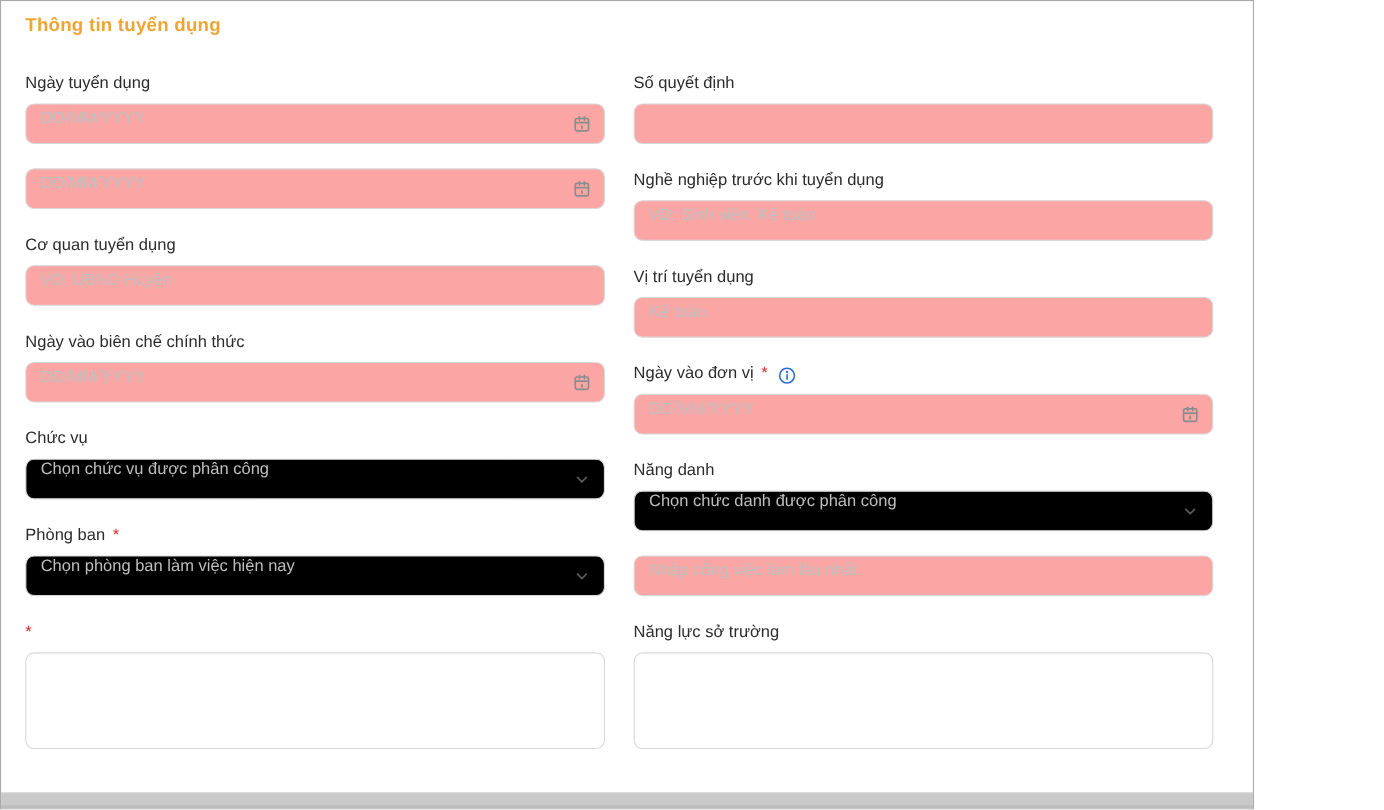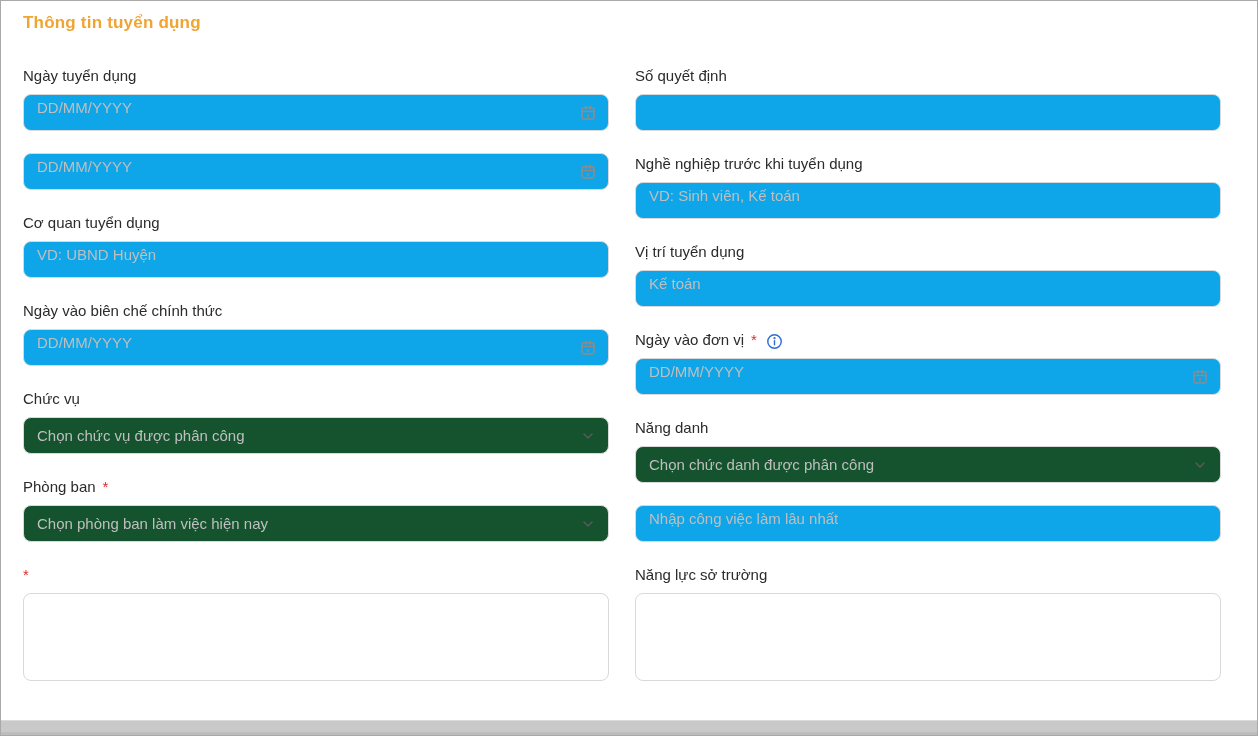--- a/index.html
+++ b/index.html
@@ -3,21 +3,21 @@
 <meta charset="utf-8">
 <style>
   * { box-sizing: border-box; margin: 0; padding: 0; }
   html, body { width: 1258px; height: 736px; overflow: hidden; }
   body {
     font-family: "Liberation Sans", "DejaVu Sans", sans-serif;
     background: #fff;
   }
   .window {
     position: relative;
-    width: 1258px;
+    width: 1140px;
     height: 736px;
     background: #ffffff;
     border: 1px solid #a9a9a9;
   }
   .content {
     padding: 12px 36px 0 22px;
   }
   .form-title {
     font-size: 17px;
     font-weight: bold;
@@ -46,43 +46,42 @@
   .text-input {
     width: 100%;
     height: 37px;
     border: 1px solid #d9d9d9;
     border-radius: 8px;
     padding: 0 38px 10px 13px;
     font-size: 15px;
     color: #2b2b2b;
     font-family: "Liberation Sans", "DejaVu Sans", sans-serif;
     outline: none;
-    background: #0ea5e9;
+    background: #fca5a5;
   }
   .text-input.plain { padding-right: 13px; }
   .text-input::placeholder { color: #bfbfbf; opacity: 1; }
   .trail-icon {
     position: absolute;
     right: 12px;
     top: 50%;
     transform: translateY(-50%);
     display: inline-flex;
     align-items: center;
     cursor: pointer;
   }
   .select-box {
     position: relative;
     display: flex;
-    align-items: center;
     width: 100%;
     height: 37px;
     border: 1px solid #d9d9d9;
     border-radius: 8px;
     padding: 0 38px 0 13px;
-    background: #14532d;
+    background: #000000;
     cursor: pointer;
   }
   .select-placeholder {
     font-size: 15px;
     color: #bfbfbf;
     white-space: nowrap;
     overflow: hidden;
     text-overflow: ellipsis;
   }
   .textarea {

